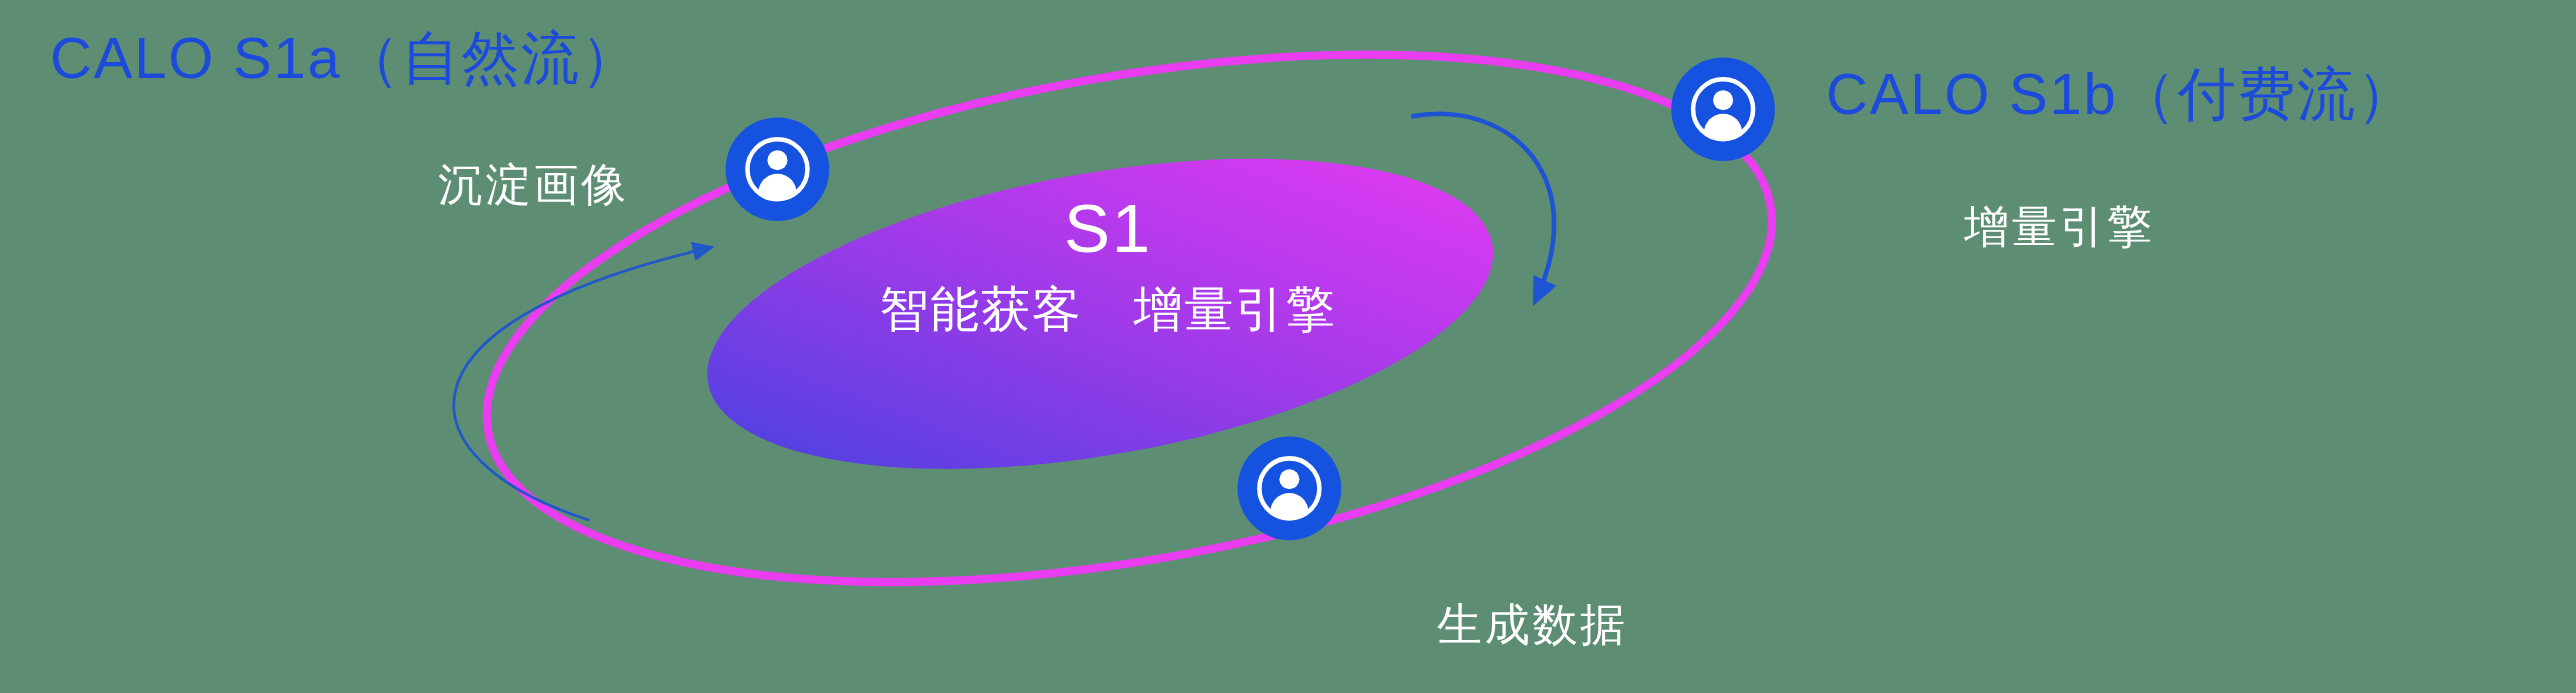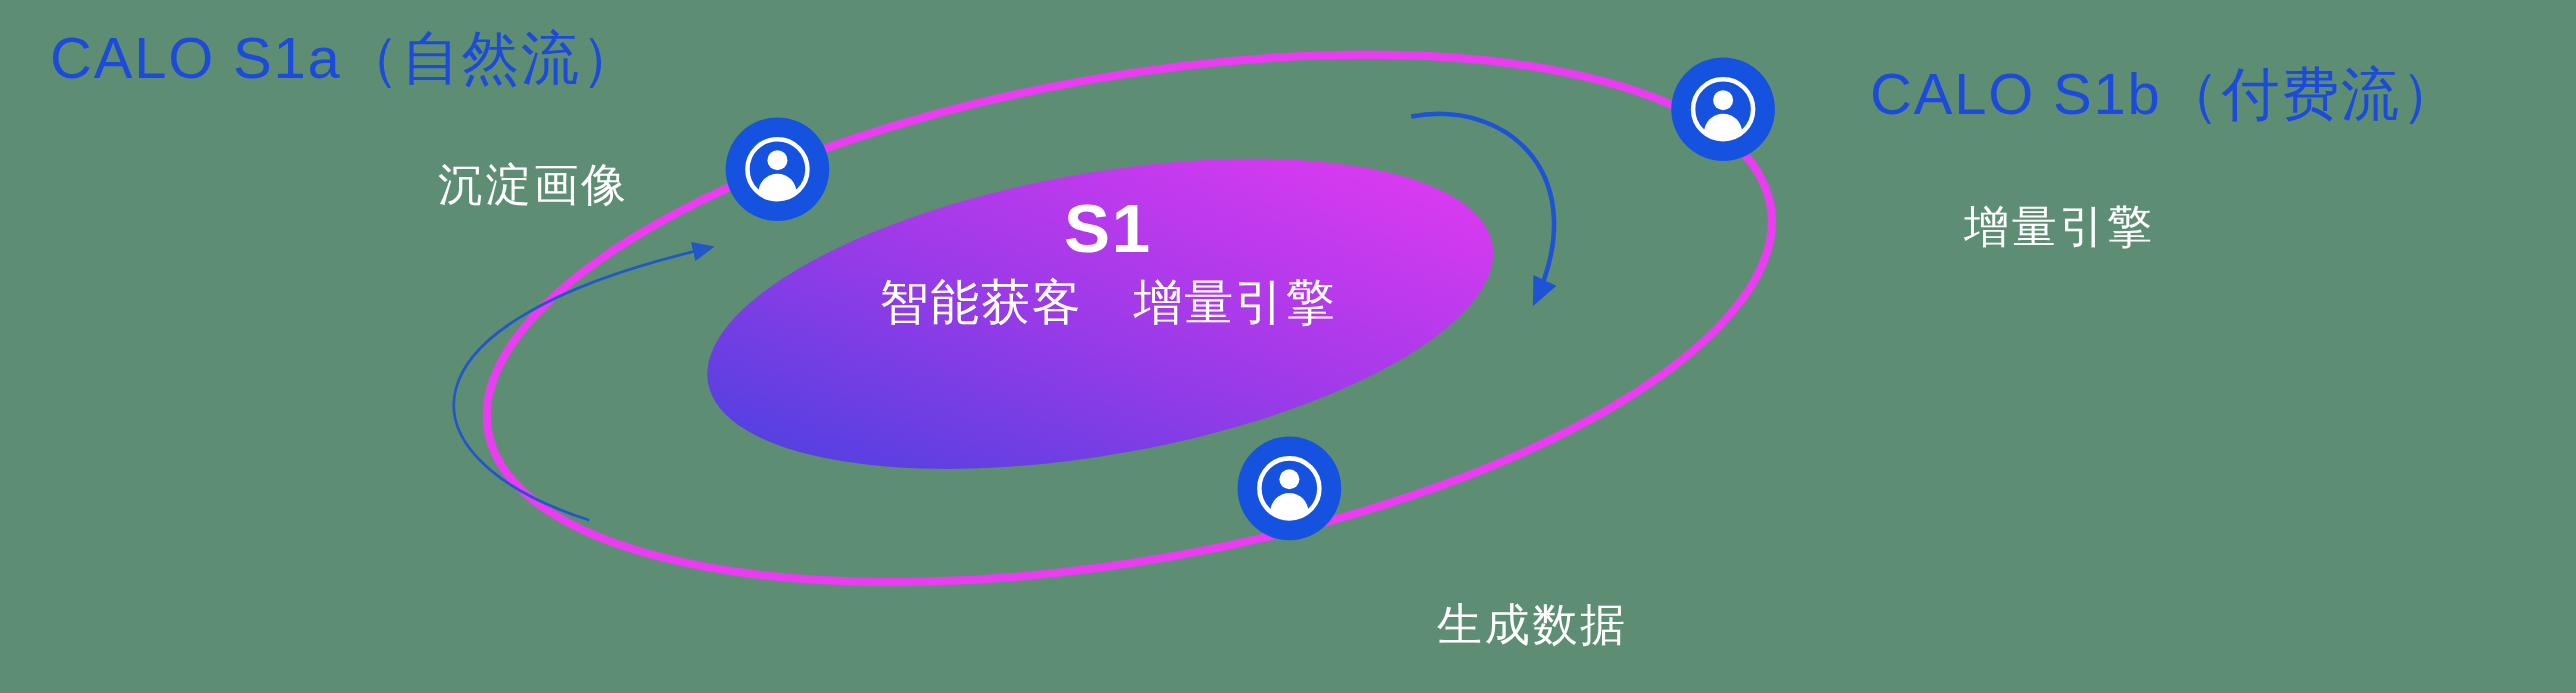--- a/index.html
+++ b/index.html
@@ -41,34 +41,34 @@
   .center-text {
     position: absolute;
     left: 835px;
     top: 189px;
     width: 546px;
     text-align: center;
     color: #ffffff;
   }
   .center-title {
     font-size: 69px;
-    font-weight: 700;
+    font-weight: 400;
     letter-spacing: 1.8px;
   }
   .center-sub {
     font-size: 49px;
     font-weight: 400;
-    margin-top: 2px;
+    margin-top: 9px;
     letter-spacing: 1.8px;
     white-space: pre;
   }
   
   #lbl-s1a  { left: 50px;   top: 25.5px;  }
   #sub-s1a  { left: 438px;  top: 160px; }
-  #lbl-s1b  { left: 1826px; top: 62px; margin-left: 44px;  }
+  #lbl-s1b  { left: 1826px; top: 62px;  }
   #sub-s1b  { left: 1964px; top: 202px; }
   #lbl-s1c  { left: 1375px; top: 476px; }
   #sub-s1c  { left: 1437px; top: 600px; }
 </style>
 </head>
 <body>
 
 <div class="canvas">
 
   <svg class="shapes" width="2576" height="694" viewBox="0 0 2833 763">

